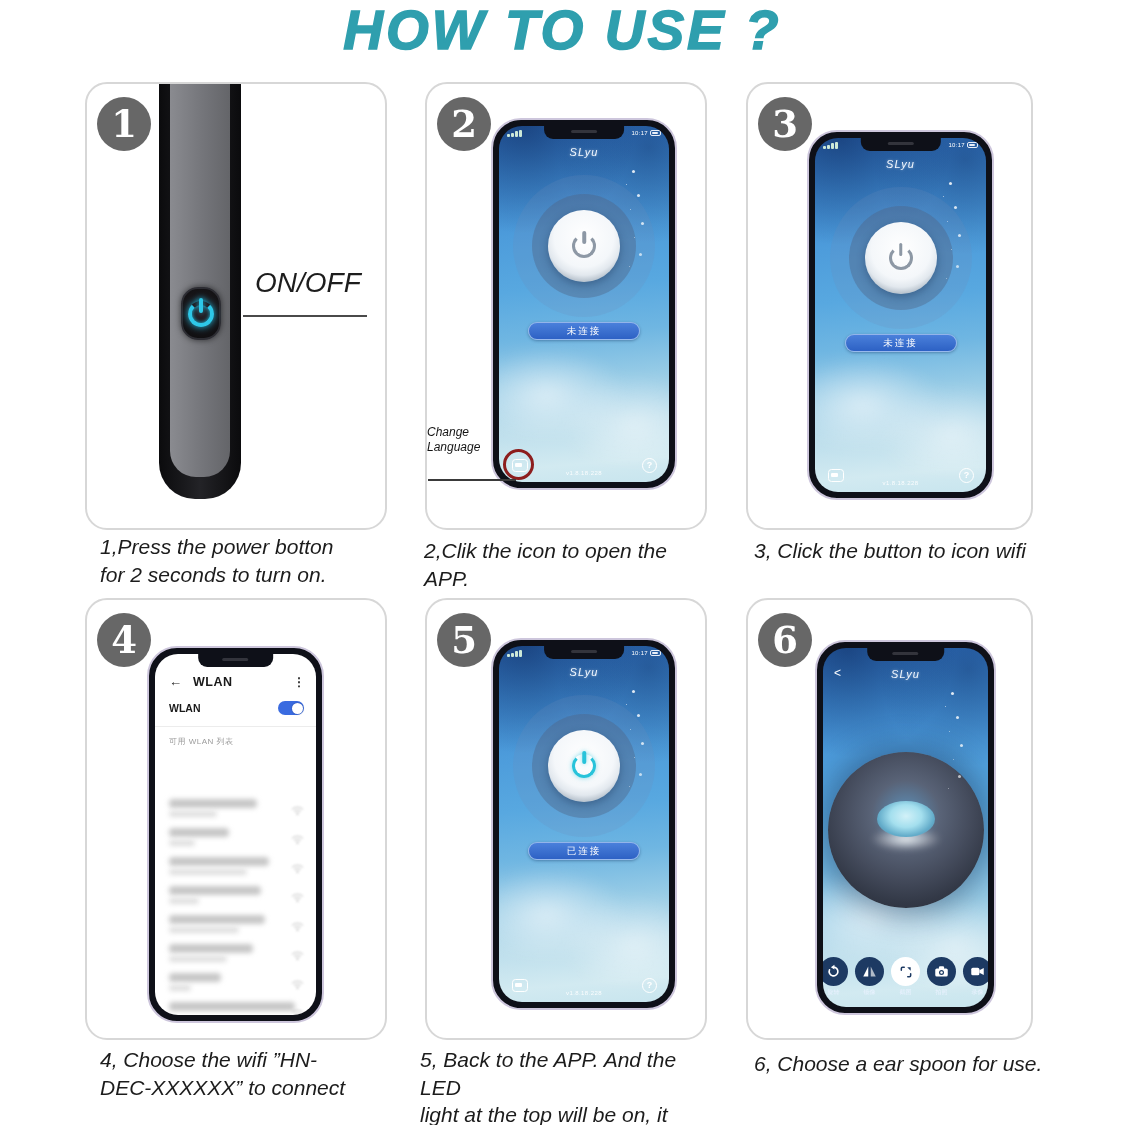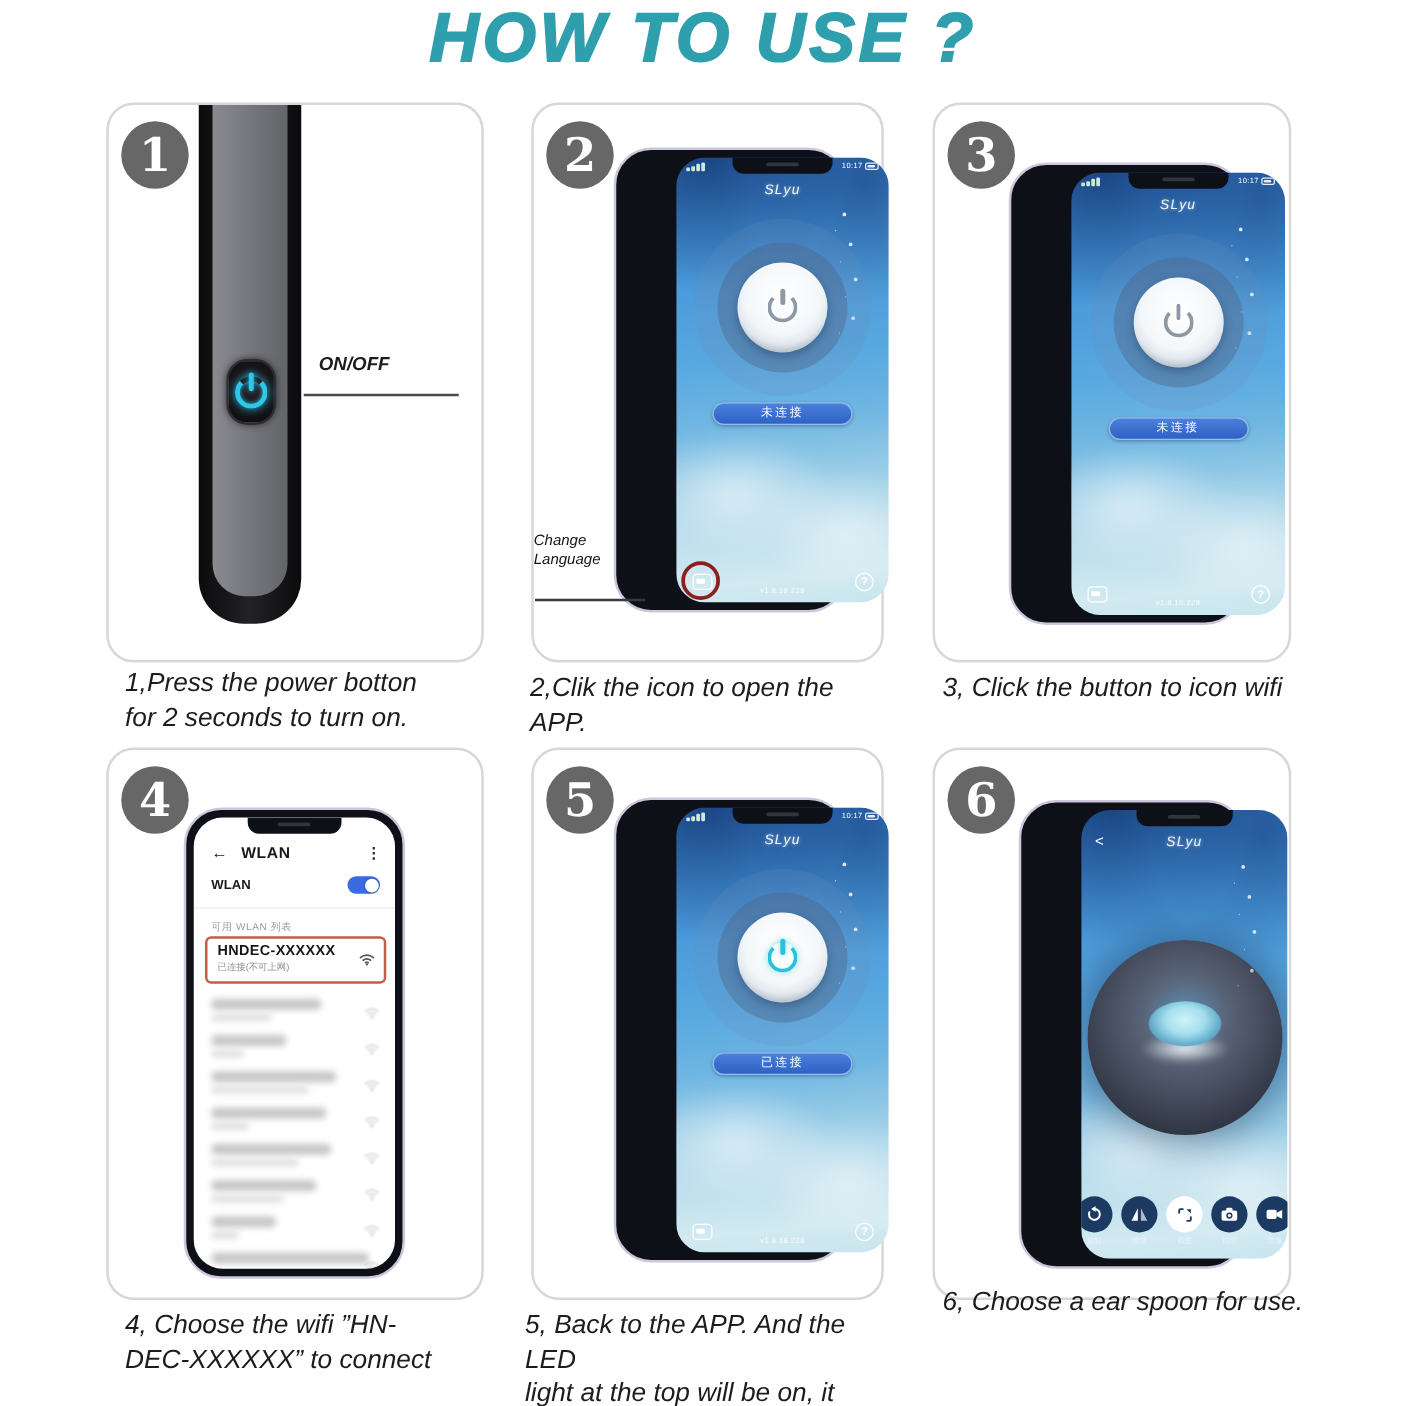--- a/index.html
+++ b/index.html
@@ -30,21 +30,21 @@
   }
   .caption {
     position:absolute; font-style:italic; font-size:21px; color:#1c1c1c;
     line-height:1.32; white-space:pre-line;
   }
   #cap1 { left:100px; top:533px; width:280px; }
   #cap2 { left:424px; top:537px; width:292px; }
   #cap3 { left:754px; top:537px; width:285px; }
   #cap4 { left:100px; top:1046px; width:260px; }
   #cap5 { left:420px; top:1046px; width:300px; }
-  #cap6 { left:754px; top:1028px; width:300px; }
+  #cap6 { left:754px; top:1050px; width:300px; }
 
   
   .stick {
     position:absolute; left:72px; top:-2px; width:82px; height:417px;
     background:linear-gradient(90deg,#0b0b0d,#19191c 30%,#232327 50%,#19191c 70%,#0b0b0d);
     border-radius:0 0 36px 36px;
   }
   .stick-inner {
     position:absolute; left:11px; top:0; width:60px; height:395px;
     background:linear-gradient(90deg,#8a8b90,#74757a 55%,#646569);
@@ -61,35 +61,34 @@
   .pglyph .pc {
     display:block; border-radius:50%;
     border-style:solid; border-top-color:transparent !important;
   }
   .pglyph .pl {
     position:absolute; left:50%; transform:translateX(-50%); border-radius:2px;
   }
   .dev-btn .pglyph { width:26px; height:26px; }
   .dev-btn .pc { width:26px; height:26px; border-width:4px; border-color:#2ec8e8; box-shadow:0 0 7px #1fb9de, inset 0 0 4px #1fb9de; }
   .dev-btn .pl { top:-3px; width:4px; height:15px; background:#2ec8e8; box-shadow:0 0 6px #1fb9de; }
-  .onoff-label { position:absolute; left:168px; top:199px; font-style:italic; font-size:15px; color:#1d1d1d;font-weight:bold; }
+  .onoff-label { position:absolute; left:168px; top:183px; font-style:italic; font-size:28px; color:#1d1d1d; }
   .onoff-line { position:absolute; left:156px; top:231px; width:124px; height:2px; background:#4a4a4a; }
 
   
   .phone {
     position:absolute; background:#0e1018; border:2px solid #cdc6dc; border-radius:30px;
     padding:6px;
   }
   .screen { position:relative; width:100%; height:100%; border-radius:23px; overflow:hidden; }
   .app-bg {
     background:
       radial-gradient(120% 55% at 15% 0%, rgba(8,28,70,.5), rgba(8,28,70,0) 55%),
       radial-gradient(90% 45% at 88% 6%, rgba(12,36,80,.38), rgba(12,36,80,0) 60%),
       linear-gradient(175deg,#2e6fc0 0%,#3c86cf 14%,#4d9cdb 30%,#58a8e0 45%,#6fb6e2 58%,#96cbe6 70%,#bcdeec 82%,#d2eaf1 93%,#c8e5ee 100%);
-    margin-left: 42px;
   }
   .fog {
     position:absolute; left:-12%; right:-12%; bottom:6%; height:34%; pointer-events:none;
     background:
       radial-gradient(55% 55% at 32% 45%, rgba(255,255,255,.6), transparent 70%),
       radial-gradient(48% 60% at 74% 70%, rgba(255,255,255,.5), transparent 70%);
     filter:blur(7px);
   }
   .notch {
     position:absolute; top:0; left:50%; transform:translateX(-50%);
@@ -319,34 +318,20 @@
         <span class="wl-back">←</span>
         <span class="wl-title">WLAN</span>
         <span class="wl-menu">⋮</span>
       </div>
       <div class="wl-row">
         <span class="wl-lbl">WLAN</span>
         <span class="toggle"></span>
       </div>
       <div class="wl-divider"></div>
       <div class="wl-section">可用 WLAN 列表</div>
-      <div class="wl-sel">
-        <div class="wl-ssid">HNDEC-XXXXXX</div>
-        <div class="wl-substatus">已连接(不可上网)</div>
-        <span class="wifi-ic">
-          <svg width="13" height="11" viewBox="0 0 24 19">
-              <g fill="none" stroke="#555" stroke-width="2.4" stroke-linecap="round">
-                <path d="M2.5 7a14 14 0 0 1 19 0"></path>
-                <path d="M6.5 10.8a9 9 0 0 1 11 0"></path>
-                <path d="M10 14.2a4.5 4.5 0 0 1 4 0"></path>
-              </g>
-              <circle cx="12" cy="17" r="1.7" fill="#555"></circle>
-            </svg>
-        </span>
-      </div>
       <div class="wl-list">
         <div class="wl-item">
             <div class="b1" style="width:88px"></div>
             <div class="b2" style="width:48px"></div>
             <span class="wifi-ic">
               <svg width="13" height="11" viewBox="0 0 24 19">
                 <g fill="none" stroke="#777" stroke-width="2.4" stroke-linecap="round">
                   <path d="M2.5 7a14 14 0 0 1 19 0"></path>
                   <path d="M6.5 10.8a9 9 0 0 1 11 0"></path>
                   <path d="M10 14.2a4.5 4.5 0 0 1 4 0"></path>

